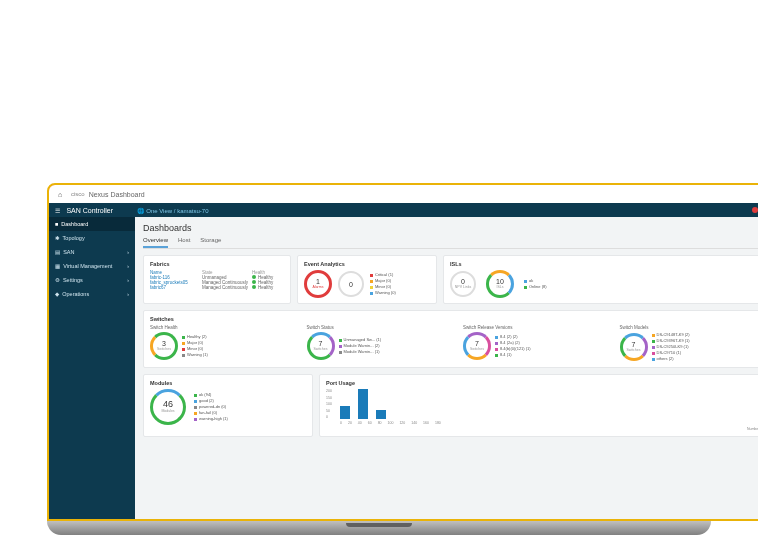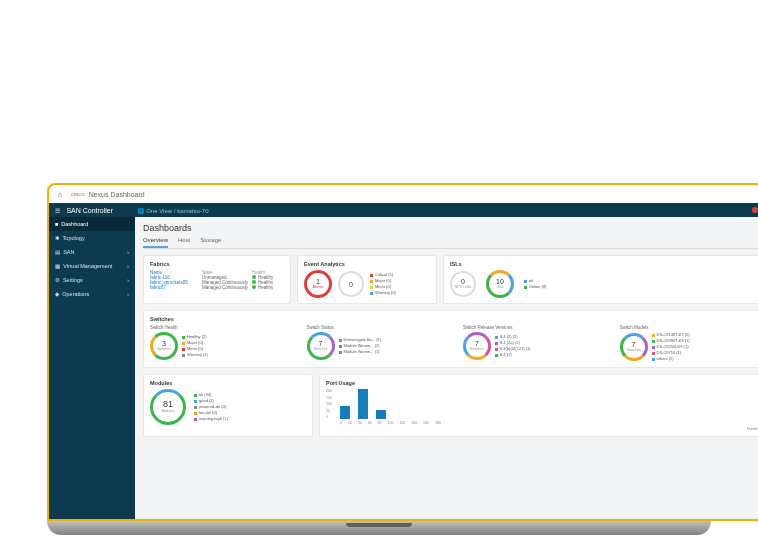--- a/index.html
+++ b/index.html
@@ -223,21 +223,21 @@
         </div>
       </div>
     </div>
   </div>
 
   <div class="row">
     <div class="card" style="width:170px">
       <h3>Modules</h3>
       <div style="display:flex;gap:8px;align-items:center">
         <div class="ring" style="width:36px;height:36px;border-color:#3bb54a;border-top-color:#4aa3df">
-                  <span style="font-size:9px">81</span>
+                  <span style="font-size:9px">46</span>
                   <span class="lbl">Modules</span>
                 </div>
         <div class="legend" id="mod-leg">
                   <div class="li"><span class="sq" style="background:#3bb54a"></span>ok (94)</div>
                   <div class="li"><span class="sq" style="background:#4aa3df"></span>good (2)</div>
                   <div class="li"><span class="sq" style="background:#888"></span>powered-dn (0)</div>
                   <div class="li"><span class="sq" style="background:#f6a623"></span>fan-fail (0)</div>
                   <div class="li"><span class="sq" style="background:#a463c7"></span>warning-high (1)</div>
                 </div>
       </div>

